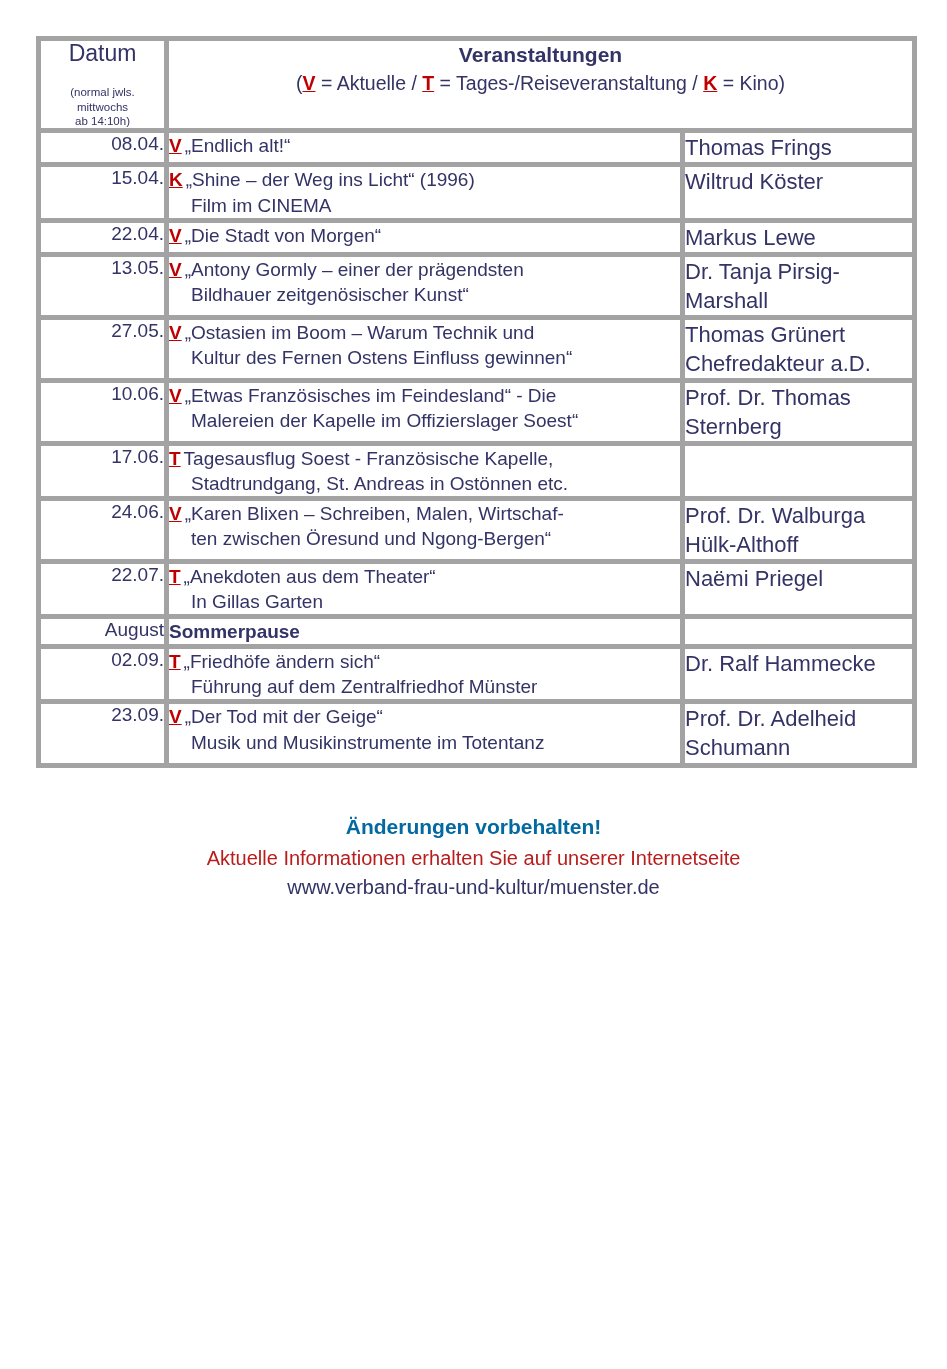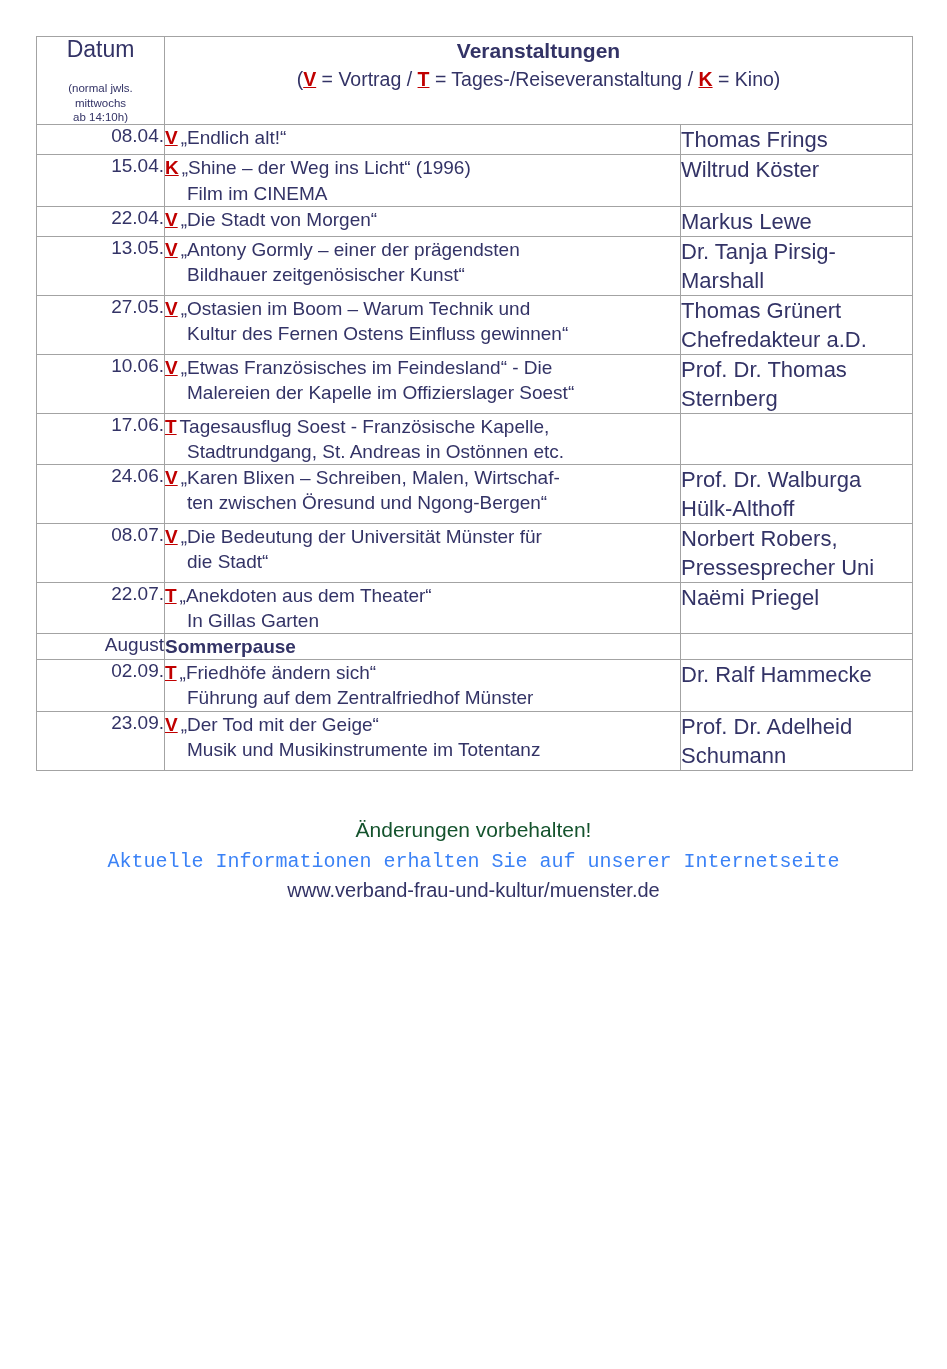--- a/index.html
+++ b/index.html
@@ -19,21 +19,21 @@
     padding: 36px 36px 0 36px;
     box-sizing: border-box;
   }
   table.schedule {
     border-collapse: collapse;
     width: 876px;
     margin: 0 auto;
     table-layout: fixed;
   }
   table.schedule td, table.schedule th {
-    border: 1px solid #a3a3a3;
+    border: 5px solid #a3a3a3;
     vertical-align: top;
     padding: 0;
     color: #333366;
   }
   
   col.c-date   { width: 128px; }
   col.c-event  { width: 516px; }
   col.c-person { width: 232px; }
 
   
@@ -108,29 +108,28 @@
   .row-tall td { padding-top: 9px; padding-bottom: 22px; }
   .row-mid td  { padding-top: 9px; padding-bottom: 14px; }
 
   
   .footer {
     margin-top: 44px;
     text-align: center;
     line-height: 1.45;
   }
   .footer .warn {
-    color: #14532d;
-    font-weight: normal;
+    color: #0369a1;
+    font-weight: bold;
     font-size: 21px;
   }
   .footer .info {
-    color: #3b82f6;
+    color: #b91c1c;
     font-size: 20px;
     margin-top: 2px;
-    font-family: Liberation Mono, monospace;
   }
   .footer .url {
     color: #333366;
     font-size: 20px;
   }
 </style>
 </head>
 <body>
 
 <div class="page">
@@ -146,21 +145,21 @@
         <th class="date-head">
           <div class="date-head-title">Datum</div>
           <div class="date-head-sub">
             <div>(normal jwls.</div>
             <div>mittwochs</div>
             <div>ab 14:10h)</div>
           </div>
         </th>
         <th class="event-head" colspan="2">
           <span>Veranstaltungen</span>
-          <span class="head-line2"><span>(</span><span class="kbd">V</span><span> = Vortrag / </span><span class="kbd">T</span><span> = Tages-/Reiseveranstaltung / </span><span class="kbd">K</span><span> = Kino)</span></span>
+          <span class="head-line2"><span>(</span><span class="kbd">V</span><span> = Aktuelle / </span><span class="kbd">T</span><span> = Tages-/Reiseveranstaltung / </span><span class="kbd">K</span><span> = Kino)</span></span>
         </th>
       </tr>
     </thead>
     <tbody>
 
       <tr class="row-tall">
         <td class="date-cell">08.04.</td>
         <td class="event-cell">
           <span class="tag">V</span><span>„Endlich alt!“</span>
         </td>
@@ -222,28 +221,20 @@
 
       <tr>
         <td class="date-cell">24.06.</td>
         <td class="event-cell">
           <span class="tag">V</span><span>„Karen Blixen – Schreiben, Malen, Wirtschaf-</span>
           <span class="evt-line2">ten zwischen Öresund und Ngong-Bergen“</span>
         </td>
         <td class="person-cell">Prof. Dr. Walburga Hülk-Althoff</td>
       </tr>
 
-      <tr>
-        <td class="date-cell">08.07.</td>
-        <td class="event-cell">
-          <span class="tag">V</span><span>„Die Bedeutung der Universität Münster für</span>
-          <span class="evt-line2">die Stadt“</span>
-        </td>
-        <td class="person-cell">Norbert Robers, Pressesprecher Uni</td>
-      </tr>
 
       <tr class="row-mid">
         <td class="date-cell">22.07.</td>
         <td class="event-cell">
           <span class="tag">T</span><span>„Anekdoten aus dem Theater“</span>
           <span class="evt-line2">In Gillas Garten</span>
         </td>
         <td class="person-cell">Naёmi Priegel</td>
       </tr>
 

